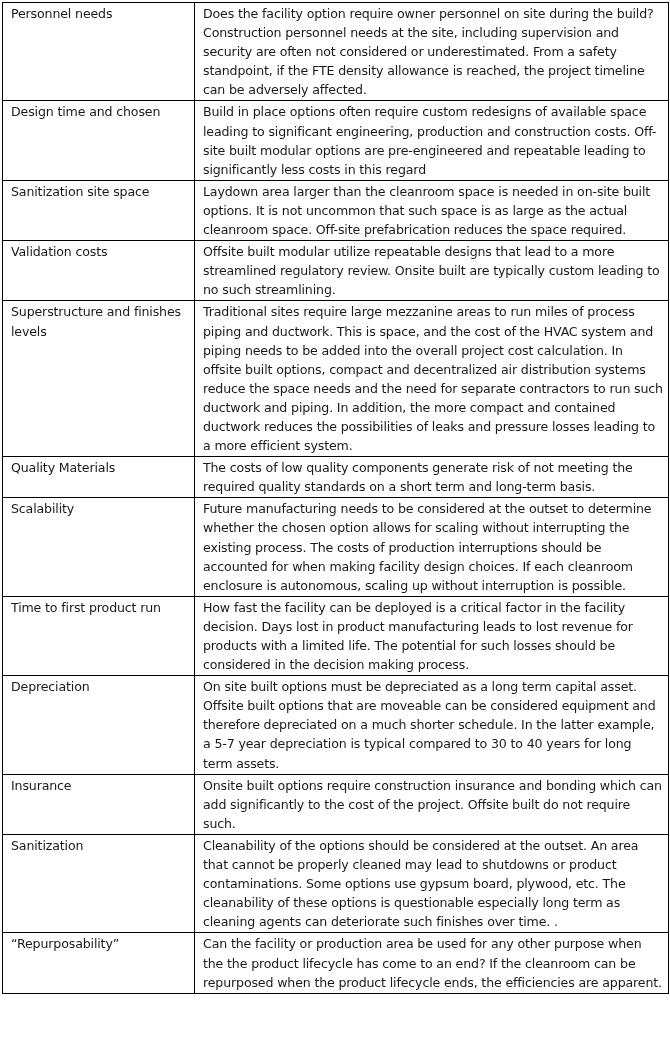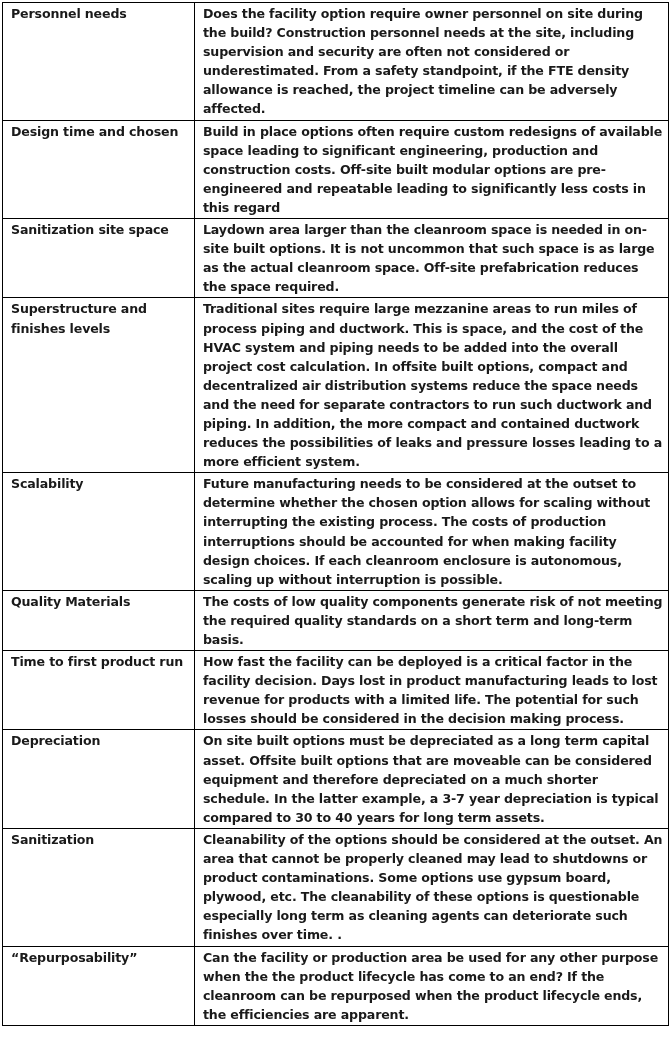--- a/index.html
+++ b/index.html
@@ -7,21 +7,20 @@
   table.doc {
     position: absolute; left: 2px; top: 2px;
     width: 666px;
     border-collapse: collapse;
     table-layout: fixed;
     font-family: "DejaVu Sans", sans-serif;
     font-size: 12.6px;
     line-height: 19.1px;
     color: #1a1a1a;
     letter-spacing: -0.15px;
-    font-weight: bold;
   }
   table.doc td {
     border: 1px solid #000;
     vertical-align: top;
     padding: 1px 4px 1px 8px;
   }
   col.c1 { width: 192px; }
   col.c2 { width: 474px; }
 </style>
 </head>
@@ -39,38 +38,46 @@
     </tr>
     <tr>
       <td>Design time and chosen</td>
       <td>Build in place options often require custom redesigns of available space leading to significant engineering, production and construction costs. Off-site built modular options are pre-engineered and repeatable leading to significantly less costs in this regard</td>
     </tr>
     <tr>
       <td>Sanitization site space</td>
       <td>Laydown area larger than the cleanroom space is needed in on-site built options. It is not uncommon that such space is as large as the actual cleanroom space. Off-site prefabrication  reduces the space required.</td>
     </tr>
     <tr>
+      <td>Validation costs</td>
+      <td>Offsite built modular utilize repeatable designs that lead to a more streamlined regulatory review. Onsite built are typically custom leading to no such streamlining.</td>
+    </tr>
+    <tr>
       <td>Superstructure and finishes levels</td>
       <td>Traditional sites require large mezzanine areas to run miles of process piping and ductwork. This is space, and the cost of the HVAC system and piping needs to be added into the overall project cost calculation. In offsite built options, compact and decentralized air distribution systems reduce the space needs and the need for separate contractors to run such ductwork and piping. In addition, the more compact and contained ductwork reduces the possibilities of leaks and pressure losses leading to a more efficient system.</td>
     </tr>
     <tr>
+      <td>Quality Materials</td>
+      <td>The costs of low quality components generate risk of not meeting the required quality standards on a short term and long-term basis.</td>
+    </tr>
+    <tr>
       <td>Scalability</td>
       <td>Future manufacturing needs to be considered at the outset to determine whether the chosen option allows for scaling without interrupting the existing process. The costs of production interruptions should be accounted for when making facility design choices. If each cleanroom enclosure is autonomous, scaling up without interruption is possible.</td>
-    </tr>
-    <tr>
-      <td>Quality Materials</td>
-      <td>The costs of low quality components generate risk of not meeting the required quality standards on a short term and long-term basis.</td>
     </tr>
     <tr>
       <td>Time to first product run</td>
       <td>How fast the facility can be deployed is a critical factor in the facility decision. Days lost in product manufacturing leads to lost revenue for products with a limited life. The potential for such losses should be considered in the decision making process.</td>
     </tr>
     <tr>
       <td>Depreciation</td>
-      <td>On site built options must be depreciated as a long term capital asset. Offsite built options that are moveable can be considered equipment and therefore depreciated on a much shorter schedule. In the latter example, a 3-7 year depreciation is typical compared to 30 to 40 years for long term assets.</td>
+      <td>On site built options must be depreciated as a long term capital asset. Offsite built options that are moveable can be considered equipment and therefore depreciated on a much shorter schedule. In the latter example, a 5-7 year depreciation is typical compared to 30 to 40 years for long term assets.</td>
+    </tr>
+    <tr>
+      <td>Insurance</td>
+      <td>Onsite built options require construction insurance and bonding which can add significantly to the cost of the project. Offsite built do not require such.</td>
     </tr>
     <tr>
       <td>Sanitization</td>
       <td>Cleanability of the options should be considered at the outset. An area that cannot be properly cleaned may lead to shutdowns or product contaminations. Some options use gypsum board, plywood, etc. The cleanability of these options is questionable especially long term as cleaning agents can deteriorate such finishes over time. .</td>
     </tr>
     <tr>
       <td>“Repurposability”</td>
       <td> Can the facility or production area be used for any other purpose when the the product lifecycle has come to an end? If the cleanroom can be repurposed when the product lifecycle ends, the efficiencies are apparent.</td>
     </tr>
   </tbody>

